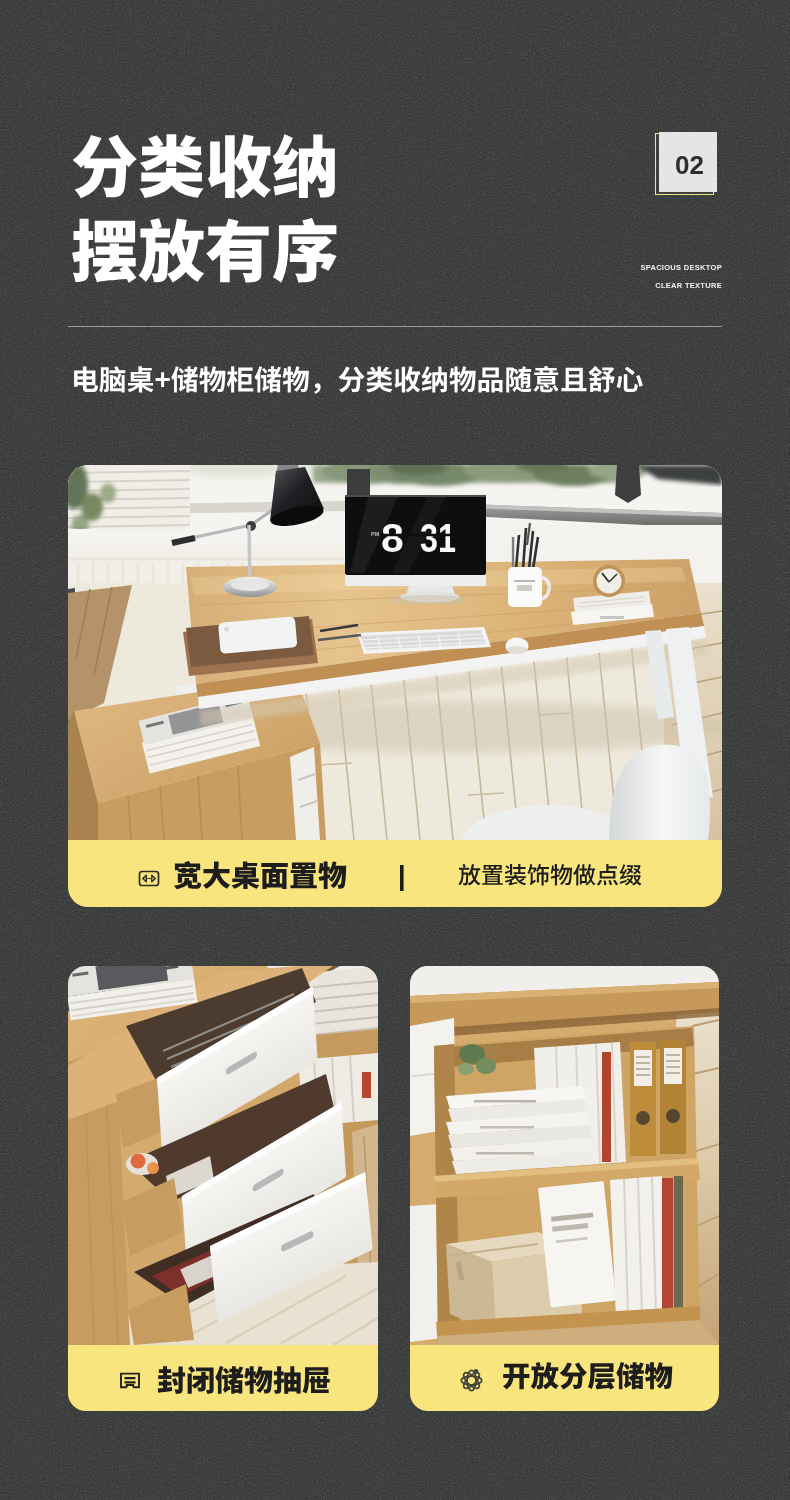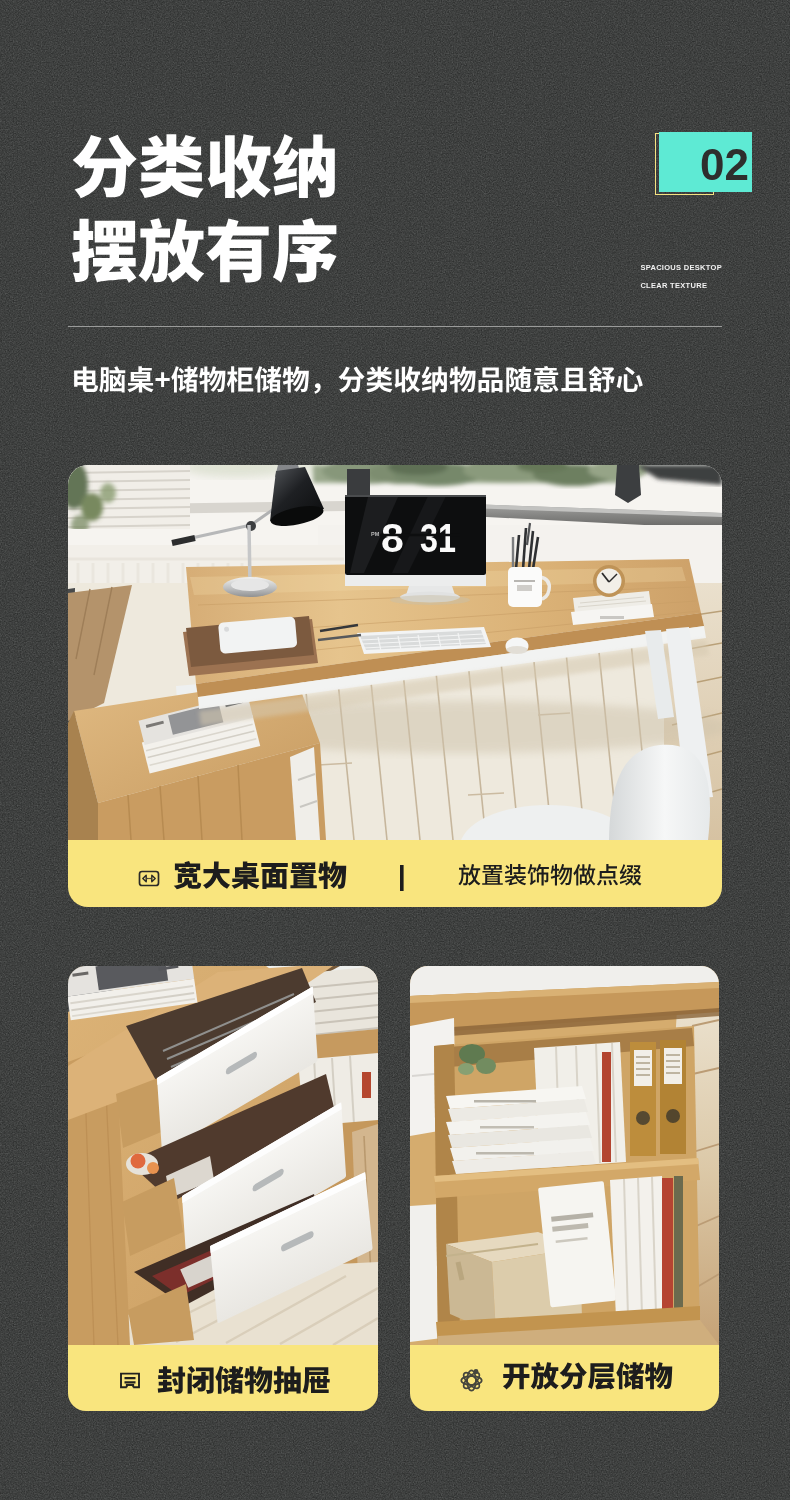--- a/index.html
+++ b/index.html
@@ -23,23 +23,23 @@
 <rect width="790" height="1500" filter="url(#noiseB)" opacity="0.22"></rect>
 </svg>
 
 <svg class="abs" style="left:0;top:0" width="790" height="300" viewBox="0 0 790 300">
 <path d="M117.7 134.8 108.5 138.4C112.0 145.2 116.6 152.4 121.3 158.5H89.6C94.3 152.5 98.5 145.3 101.5 137.9L91.0 134.9C87.3 144.9 80.4 154.4 72.7 160.0C75.0 161.7 79.2 165.7 81.0 167.8C82.1 166.8 83.2 165.8 84.3 164.6V168.2H93.9C92.6 176.9 89.0 184.8 74.6 189.5C76.8 191.6 79.6 195.6 80.7 198.2C98.0 191.7 102.6 180.6 104.2 168.2H116.0C115.6 180.1 115.0 185.5 113.7 186.8C113.0 187.5 112.3 187.7 111.1 187.7C109.5 187.7 106.3 187.7 103.0 187.5C104.7 190.1 106.0 194.4 106.2 197.2C110.0 197.4 113.7 197.3 116.1 196.9C118.8 196.5 120.8 195.7 122.7 193.2C124.9 190.4 125.7 182.8 126.3 164.5L128.8 167.2C130.6 164.6 134.2 160.7 136.7 158.9C129.7 152.8 121.7 143.1 117.7 134.8Z M148.1 138.8C150.1 141.0 152.0 144.0 153.3 146.4H142.0V155.3H158.8C153.7 158.7 146.9 161.3 139.9 162.8C142.0 164.8 144.8 168.5 146.2 170.9C153.8 168.7 160.9 164.8 166.5 159.9V166.6H176.3V161.5C183.8 164.8 192.3 168.6 196.9 171.0L201.7 163.1C197.2 161.0 189.8 158.0 183.0 155.3H201.1V146.4H189.1C191.3 144.1 193.7 141.0 196.2 137.8L185.6 135.0C184.3 138.1 182.0 142.2 179.8 145.1L183.8 146.4H176.3V134.3H166.5V146.4H159.5L163.4 144.7C162.2 141.9 159.2 138.0 156.6 135.3ZM166.2 167.9C166.1 169.6 165.9 171.1 165.7 172.6H141.3V181.6H161.4C157.9 184.9 151.5 187.3 139.5 188.8C141.4 191.1 143.8 195.3 144.6 198.0C159.7 195.4 167.5 191.2 171.6 185.3C177.2 192.4 185.2 196.2 197.8 197.8C199.0 195.0 201.6 190.7 203.7 188.6C193.0 187.9 185.4 185.7 180.4 181.6H201.9V172.6H175.9L176.4 167.9Z M248.5 155.6H257.4C256.5 161.5 255.0 166.8 253.0 171.4C250.8 167.2 249.0 162.7 247.6 157.9ZM211.3 187.5C213.0 186.2 215.3 184.9 225.1 181.5V198.1H234.7V163.8C236.7 166.0 238.9 169.1 239.9 170.8C240.7 169.8 241.5 168.8 242.3 167.8C243.8 172.3 245.6 176.5 247.7 180.2C244.5 184.5 240.2 187.8 234.9 190.3C236.8 192.2 240.0 196.3 241.1 198.3C245.9 195.6 250.0 192.4 253.4 188.4C256.5 192.1 260.1 195.2 264.3 197.7C265.8 195.2 268.8 191.5 270.9 189.7C266.3 187.4 262.4 184.2 259.0 180.3C262.8 173.5 265.4 165.2 267.0 155.6H270.4V146.5H251.3C252.2 143.0 252.9 139.5 253.5 135.9L243.5 134.3C242.1 144.3 239.4 153.9 234.7 160.3V135.3H225.1V172.1L219.8 173.6V141.4H210.2V173.7C210.2 176.4 209.1 177.8 207.7 178.6C209.2 180.7 210.8 185.1 211.3 187.5Z M273.6 186.5 275.2 195.6C281.7 193.9 289.8 191.8 297.3 189.7L296.5 181.8C288.1 183.6 279.4 185.5 273.6 186.5ZM325.8 157.1V172.0L320.8 163.5C321.3 161.4 321.6 159.3 321.8 157.1ZM313.3 134.5V144.1L313.2 148.4H298.9V197.9H307.9V181.0C309.4 182.1 310.8 183.3 311.7 184.2C314.0 181.4 315.8 178.3 317.2 175.1C318.7 178.0 320.0 180.8 320.9 182.8L325.8 179.9V187.1C325.8 188.0 325.5 188.3 324.5 188.3C323.5 188.3 320.2 188.3 317.5 188.2C318.7 190.6 319.9 194.8 320.2 197.4C325.1 197.4 328.7 197.2 331.4 195.7C334.0 194.2 334.8 191.6 334.8 187.3V148.4H322.4L322.5 144.3V134.5ZM307.9 172.1V157.1H312.5C311.8 162.1 310.5 167.2 307.9 172.1ZM275.7 164.3C276.8 163.7 278.4 163.3 283.4 162.7C281.4 165.6 279.8 167.8 278.8 168.8C276.7 171.3 275.3 172.7 273.5 173.1C274.4 175.3 275.8 179.2 276.2 180.8C278.0 179.7 281.0 178.8 296.5 175.9C296.5 174.0 296.6 170.4 296.9 168.0L287.7 169.4C291.9 164.3 295.8 158.5 298.9 152.7L291.8 148.1C290.8 150.3 289.6 152.6 288.3 154.8L283.8 155.1C287.3 149.9 290.6 143.6 292.9 138.0L284.5 134.0C282.4 141.7 278.2 150.0 276.8 152.1C275.4 154.2 274.3 155.6 272.8 156.0C273.8 158.3 275.2 162.6 275.7 164.3Z" fill="#ffffff"></path>
 <path d="M122.9 227.8H125.5V235.6H122.9ZM113.3 227.8H115.8V235.6H113.3ZM103.7 227.8H106.2V235.6H103.7ZM94.7 220.8V242.5H135.1V220.8ZM97.0 282.4C99.6 281.3 103.4 280.8 126.6 279.0C127.5 280.4 128.3 281.6 128.9 282.7L136.4 277.8C134.5 274.9 130.8 270.3 127.9 266.6H135.7V258.1H119.0V254.8H132.8V246.5H119.0V243.5H109.6V246.5H95.8V254.8H109.6V258.1H93.0V266.6H102.4C100.7 268.7 99.1 270.2 98.3 270.9C96.8 272.4 95.5 273.3 94.0 273.7C95.1 276.2 96.5 280.5 97.0 282.4ZM119.5 269.0 121.2 271.4 108.9 272.1C110.7 270.3 112.5 268.5 114.0 266.6H123.6ZM79.5 218.7V230.9H73.5V240.0H79.5V251.2L72.1 252.8L74.1 262.3L79.5 260.9V271.7C79.5 272.6 79.2 272.9 78.4 272.9C77.6 272.9 75.2 272.9 72.9 272.7C74.1 275.4 75.2 279.5 75.4 282.1C80.0 282.1 83.2 281.7 85.6 280.1C88.0 278.6 88.6 276.1 88.6 271.7V258.3L94.5 256.7L93.2 247.9L88.6 249.0V240.0H93.1V230.9H88.6V218.7Z M176.8 218.6C175.5 228.9 172.8 238.7 168.4 245.5V242.8H155.4V237.5H170.0V228.5H157.2L161.9 227.2C161.3 224.8 160.1 221.1 159.0 218.3L150.3 220.3C151.1 222.8 152.1 226.1 152.7 228.5H140.4V237.5H146.2V250.0C146.2 258.1 145.3 267.3 138.6 275.5C140.9 277.1 144.1 279.8 145.8 281.9C153.7 272.9 155.3 262.0 155.4 251.6H159.1C158.9 265.9 158.6 271.1 157.8 272.5C157.2 273.3 156.7 273.5 155.9 273.5C154.8 273.5 153.3 273.5 151.5 273.3C152.8 275.8 153.7 279.5 153.9 282.1C156.8 282.2 159.4 282.1 161.1 281.7C163.1 281.2 164.5 280.5 165.9 278.4C166.5 277.6 166.9 276.2 167.2 274.0C169.0 276.1 171.6 280.4 172.5 282.5C177.9 279.7 182.3 276.3 185.8 272.1C189.1 276.0 192.9 279.3 197.7 281.9C199.1 279.2 202.1 275.4 204.3 273.4C199.1 271.1 194.9 267.6 191.6 263.2C194.9 256.7 197.0 248.8 198.4 239.6H203.5V230.7H184.7C185.5 227.2 186.2 223.7 186.8 220.1ZM168.2 250.6C170.1 252.5 172.2 255.0 173.2 256.4C174.3 255.1 175.3 253.7 176.3 252.2C177.4 256.3 178.8 260.0 180.5 263.4C177.2 267.9 172.9 271.3 167.2 273.9C167.8 269.7 168.1 262.4 168.2 250.6ZM182.1 239.6H188.8C188.1 244.5 187.2 248.9 185.8 252.8C184.2 248.8 183.0 244.4 182.1 239.6Z M228.4 218.6C227.8 221.1 227.0 223.8 226.0 226.4H208.3V235.6H221.9C218.0 242.7 212.8 249.3 206.1 253.6C208.0 255.4 211.1 258.9 212.6 261.1C215.3 259.2 217.8 257.1 220.1 254.6V282.3H229.7V269.7H251.9V272.1C251.9 272.9 251.5 273.3 250.4 273.3C249.4 273.3 245.5 273.3 242.6 273.1C243.9 275.6 245.1 279.8 245.5 282.5C250.8 282.5 254.6 282.3 257.6 280.8C260.6 279.4 261.4 276.8 261.4 272.3V239.4H230.9L232.9 235.6H268.7V226.4H236.7L238.6 220.9ZM229.7 258.7H251.9V261.6H229.7ZM229.7 250.7V247.9H251.9V250.7Z M296.7 250.0C299.2 251.0 302.1 252.4 304.8 253.8H289.8V262.0H306.6V272.5C306.6 273.4 306.2 273.6 304.9 273.6C303.7 273.7 298.6 273.6 295.2 273.5C296.5 276.0 297.9 279.7 298.3 282.4C304.0 282.4 308.4 282.4 311.9 281.1C315.4 279.8 316.4 277.4 316.4 272.8V262.0H323.6C322.7 263.9 321.6 265.7 320.7 267.2L328.5 270.7C331.1 266.8 334.2 261.1 336.5 256.1L329.5 253.3L328.0 253.8H320.4L320.9 253.3L318.6 252.0C323.7 248.8 328.3 244.7 331.9 240.8L325.8 236.0L323.7 236.5H292.4V244.1H315.8C314.2 245.5 312.5 246.9 310.8 248.1C307.9 246.7 305.0 245.5 302.6 244.5ZM302.3 220.5 303.9 225.2H278.9V243.3C278.9 253.3 278.5 267.6 272.9 277.2C275.1 278.2 279.4 281.0 281.0 282.7C287.3 272.0 288.4 254.6 288.4 243.4V234.2H336.4V225.2H314.9C314.1 223.0 313.0 220.1 312.0 218.0Z" fill="#ffffff"></path>
 </svg>
 
 <div class="abs" style="left:655px;top:133px;width:57px;height:60px;border:1.5px solid #f4e382;"></div>
 
-<div class="abs" style="left:659px;top:132px;width:58px;height:60px;background:#5eead4;color:#2e2e2e;font-size:44px;font-weight:bold;text-align:center;line-height:66px;letter-spacing:0px;text-indent:3px;padding-left:35px;">02</div>
-
-<div class="abs" style="right:68px;top:259px;text-align:left;color:#f2f2f2;font-size:7.5px;font-weight:bold;letter-spacing:0.3px;line-height:18px;">SPACIOUS DESKTOP<br>CLEAR TEXTURE</div>
+<div class="abs" style="left:659px;top:132px;width:58px;height:60px;background:#e5e5e5;color:#2e2e2e;font-size:26px;font-weight:bold;text-align:center;line-height:66px;letter-spacing:0px;text-indent:3px;">02</div>
+
+<div class="abs" style="right:68px;top:259px;text-align:right;color:#f2f2f2;font-size:7.5px;font-weight:bold;letter-spacing:0.3px;line-height:18px;">SPACIOUS DESKTOP<br>CLEAR TEXTURE</div>
 
 <div class="abs" style="left:68px;top:326px;width:654px;height:1px;background:#9a9b9a;"></div>
 
 <svg class="abs" style="left:0;top:340px" width="790" height="80" viewBox="0 340 790 80">
 <path d="M82.9 379.4V382.0H77.5V379.4ZM86.5 379.4H92.0V382.0H86.5ZM82.9 376.3H77.5V373.6H82.9ZM86.5 376.3V373.6H92.0V376.3ZM74.1 370.4V386.8H77.5V385.2H82.9V386.7C82.9 391.0 84.0 392.1 87.8 392.1C88.7 392.1 92.3 392.1 93.2 392.1C96.6 392.1 97.6 390.5 98.1 386.1C97.3 386.0 96.2 385.5 95.4 385.1V370.4H86.5V366.5H82.9V370.4ZM94.7 385.2C94.5 388.0 94.2 388.8 92.8 388.8C92.1 388.8 89.0 388.8 88.2 388.8C86.7 388.8 86.5 388.5 86.5 386.7V385.2Z M115.8 380.9C115.0 382.4 114.0 383.7 113.0 384.8V377.5C113.9 378.6 114.9 379.7 115.8 380.9ZM117.6 383.4C118.4 384.6 119.1 385.7 119.6 386.7L121.6 385.1V388.2H113.0V385.7C113.6 386.2 114.3 387.0 114.6 387.5C115.7 386.3 116.7 385.0 117.6 383.4ZM121.6 375.0V384.2C120.9 383.1 120.0 381.8 119.0 380.6C120.0 378.6 120.7 376.4 121.3 374.1L118.6 373.5C118.2 375.1 117.7 376.7 117.1 378.1C116.3 377.2 115.5 376.3 114.8 375.5L113.0 376.8V375.0H109.9V391.3H121.6V392.4H124.6V375.0ZM114.2 367.3C114.7 368.2 115.3 369.3 115.7 370.2H109.4V373.3H125.3V370.2H119.3C118.8 369.1 117.9 367.5 117.2 366.3ZM105.9 369.9V373.9H103.7V369.9ZM100.9 367.3V377.6C100.9 381.6 100.7 387.0 99.3 390.7C99.9 391.0 101.2 392.0 101.7 392.6C102.8 390.0 103.3 386.4 103.6 383.0H105.9V388.9C105.9 389.3 105.8 389.4 105.6 389.4C105.2 389.4 104.4 389.4 103.6 389.3C103.9 390.1 104.4 391.4 104.4 392.2C105.9 392.2 106.9 392.2 107.8 391.6C108.5 391.2 108.7 390.3 108.7 389.0V367.3ZM105.9 376.6V380.2H103.7L103.7 377.6V376.6Z M134.0 377.8H146.8V379.1H134.0ZM134.0 374.3H146.8V375.6H134.0ZM130.7 371.9V381.5H138.8V382.9H128.0V385.6H136.3C133.9 387.4 130.5 388.8 127.4 389.6C128.0 390.2 129.0 391.4 129.4 392.2C132.7 391.1 136.2 389.1 138.8 386.7V392.5H142.2V386.7C144.6 389.2 148.1 391.1 151.5 392.2C152.0 391.3 152.9 390.0 153.6 389.4C150.3 388.7 147.0 387.3 144.6 385.6H153.1V382.9H142.2V381.5H150.3V371.9H141.9V370.6H151.8V368.0H141.9V366.3H138.4V371.9Z M161.1 386.9H164.1V381.0H169.7V378.1H164.1V372.2H161.1V378.1H155.5V381.0H161.1Z M178.5 369.4C179.7 370.6 181.1 372.4 181.7 373.6L184.1 371.9C183.4 370.8 182.0 369.1 180.7 367.9ZM183.7 374.3V377.3H188.3C186.7 379.0 185.0 380.3 183.1 381.4C183.7 382.0 184.8 383.3 185.1 383.9L186.4 383.1V392.4H189.2V391.2H193.7V392.3H196.7V379.8H190.2C190.9 379.0 191.6 378.2 192.3 377.3H197.7V374.3H194.3C195.6 372.3 196.7 370.0 197.6 367.6L194.7 366.8C194.2 368.1 193.7 369.3 193.1 370.5V369.1H190.5V366.3H187.5V369.1H184.6V371.8H187.5V374.3ZM190.5 371.8H192.4C191.9 372.7 191.3 373.5 190.8 374.3H190.5ZM189.2 386.7H193.7V388.6H189.2ZM189.2 384.3V382.5H193.7V384.3ZM180.3 391.5C180.7 391.0 181.5 390.4 185.7 387.9C185.5 387.3 185.1 386.1 184.9 385.3L182.8 386.5V375.0H177.6V378.2H180.0V386.3C180.0 387.6 179.3 388.5 178.7 388.9C179.2 389.5 180.0 390.8 180.3 391.5ZM175.9 366.2C174.9 370.2 173.2 374.3 171.2 377.0C171.7 377.8 172.5 379.5 172.7 380.3C173.1 379.7 173.6 379.0 174.0 378.3V392.4H176.9V372.5C177.6 370.7 178.3 368.8 178.8 367.0Z M212.9 366.3C212.1 370.4 210.6 374.5 208.4 376.9C209.1 377.3 210.3 378.2 210.9 378.8C211.9 377.4 212.9 375.7 213.8 373.8H215.2C213.9 377.8 211.8 382.0 209.0 384.1C209.9 384.6 210.9 385.4 211.6 386.0C214.4 383.3 216.8 378.3 218.0 373.8H219.3C217.8 380.3 215.1 386.7 210.6 389.9C211.5 390.3 212.7 391.2 213.3 391.8C217.8 388.1 220.7 380.8 222.1 373.8H222.2C221.8 383.8 221.3 387.6 220.5 388.5C220.2 388.9 220.0 389.0 219.5 389.0C219.0 389.0 218.1 389.0 217.0 388.9C217.6 389.8 217.9 391.2 218.0 392.2C219.2 392.2 220.3 392.2 221.1 392.1C222.1 391.9 222.6 391.6 223.3 390.6C224.4 389.2 224.9 384.7 225.4 372.2C225.4 371.8 225.5 370.7 225.5 370.7H214.9C215.3 369.4 215.7 368.2 216.0 366.9ZM200.7 367.9C200.4 371.2 200.0 374.7 199.1 377.0C199.7 377.3 200.9 378.0 201.4 378.5C201.8 377.5 202.2 376.2 202.5 374.9H204.3V380.2C202.5 380.8 200.7 381.2 199.4 381.5L200.2 384.7L204.3 383.5V392.5H207.4V382.5L210.4 381.6L210.0 378.7L207.4 379.4V374.9H209.7V371.7H207.4V366.4H204.3V371.7H203.1C203.2 370.6 203.4 369.5 203.5 368.4Z M231.1 366.3V371.5H227.5V374.6H230.7C229.9 378.0 228.4 382.0 226.8 384.1C227.3 385.0 228.1 386.5 228.4 387.5C229.4 386.0 230.3 383.7 231.1 381.2V392.4H234.2V379.7C234.8 380.8 235.4 382.0 235.7 382.8L237.6 380.5C237.2 379.8 235.1 376.8 234.2 375.7V374.6H237.2V371.5H234.2V366.3ZM241.5 377.1H248.4V381.4H241.5ZM252.6 367.6H238.2V391.4H253.3V388.2H241.5V384.5H251.5V374.0H241.5V370.8H252.6Z M261.9 369.4C263.1 370.6 264.5 372.4 265.1 373.6L267.5 371.9C266.8 370.8 265.4 369.1 264.1 367.9ZM267.1 374.3V377.3H271.7C270.1 379.0 268.4 380.3 266.5 381.4C267.1 382.0 268.2 383.3 268.5 383.9L269.8 383.1V392.4H272.6V391.2H277.1V392.3H280.1V379.8H273.6C274.3 379.0 275.0 378.2 275.7 377.3H281.1V374.3H277.7C279.0 372.3 280.1 370.0 281.0 367.6L278.1 366.8C277.6 368.1 277.1 369.3 276.5 370.5V369.1H273.9V366.3H270.9V369.1H268.0V371.8H270.9V374.3ZM273.9 371.8H275.8C275.3 372.7 274.7 373.5 274.2 374.3H273.9ZM272.6 386.7H277.1V388.6H272.6ZM272.6 384.3V382.5H277.1V384.3ZM263.7 391.5C264.1 391.0 264.9 390.4 269.1 387.9C268.9 387.3 268.5 386.1 268.3 385.3L266.2 386.5V375.0H261.0V378.2H263.4V386.3C263.4 387.6 262.7 388.5 262.1 388.9C262.6 389.5 263.4 390.8 263.7 391.5ZM259.3 366.2C258.3 370.2 256.6 374.3 254.6 377.0C255.1 377.8 255.9 379.5 256.1 380.3C256.5 379.7 257.0 379.0 257.4 378.3V392.4H260.3V372.5C261.0 370.7 261.7 368.8 262.2 367.0Z M296.3 366.3C295.5 370.4 294.0 374.5 291.8 376.9C292.5 377.3 293.7 378.2 294.3 378.8C295.3 377.4 296.3 375.7 297.2 373.8H298.6C297.3 377.8 295.2 382.0 292.4 384.1C293.3 384.6 294.3 385.4 295.0 386.0C297.8 383.3 300.2 378.3 301.4 373.8H302.7C301.2 380.3 298.5 386.7 294.0 389.9C294.9 390.3 296.1 391.2 296.7 391.8C301.2 388.1 304.1 380.8 305.5 373.8H305.6C305.2 383.8 304.7 387.6 303.9 388.5C303.6 388.9 303.4 389.0 302.9 389.0C302.4 389.0 301.5 389.0 300.4 388.9C301.0 389.8 301.3 391.2 301.4 392.2C302.6 392.2 303.7 392.2 304.5 392.1C305.5 391.9 306.0 391.6 306.7 390.6C307.8 389.2 308.3 384.7 308.8 372.2C308.8 371.8 308.9 370.7 308.9 370.7H298.3C298.7 369.4 299.1 368.2 299.4 366.9ZM284.1 367.9C283.8 371.2 283.4 374.7 282.5 377.0C283.1 377.3 284.3 378.0 284.8 378.5C285.2 377.5 285.6 376.2 285.9 374.9H287.7V380.2C285.9 380.8 284.1 381.2 282.8 381.5L283.6 384.7L287.7 383.5V392.5H290.8V382.5L293.8 381.6L293.4 378.7L290.8 379.4V374.9H293.1V371.7H290.8V366.4H287.7V371.7H286.5C286.6 370.6 286.8 369.5 286.9 368.4Z M315.2 393.8C318.6 392.8 320.7 390.2 320.7 387.0C320.7 384.7 319.6 383.2 317.7 383.2C316.2 383.2 314.9 384.2 314.9 385.7C314.9 387.3 316.2 388.2 317.6 388.2L317.9 388.2C317.7 389.7 316.4 390.9 314.3 391.5Z M356.7 366.6 353.6 367.9C355.1 370.8 357.1 374.0 359.3 376.6H344.5C346.6 374.0 348.4 370.9 349.8 367.7L346.1 366.7C344.6 370.9 341.7 374.8 338.5 377.1C339.3 377.7 340.7 379.1 341.3 379.8C341.9 379.3 342.5 378.8 343.0 378.2V379.8H347.5C346.9 383.9 345.4 387.5 339.2 389.6C340.0 390.3 340.9 391.7 341.3 392.5C348.5 389.9 350.3 385.1 351.0 379.8H356.8C356.6 385.5 356.3 387.9 355.8 388.5C355.4 388.8 355.1 388.9 354.6 388.9C353.9 388.9 352.5 388.9 351.0 388.8C351.6 389.7 352.0 391.1 352.1 392.1C353.7 392.2 355.3 392.2 356.3 392.0C357.3 391.9 358.1 391.6 358.8 390.7C359.8 389.6 360.1 386.3 360.4 378.0V377.9C360.9 378.5 361.5 379.0 362.0 379.5C362.6 378.6 363.8 377.3 364.7 376.7C361.8 374.3 358.4 370.2 356.7 366.6Z M369.9 368.1C370.8 369.1 371.8 370.4 372.4 371.5H367.2V374.6H375.0C372.8 376.3 369.7 377.7 366.5 378.4C367.2 379.1 368.1 380.3 368.6 381.2C372.0 380.2 375.2 378.4 377.6 376.1V379.5H380.9V376.7C384.2 378.2 387.9 380.0 390.0 381.2L391.6 378.5C389.6 377.4 386.1 375.9 383.1 374.6H391.5V371.5H385.9C386.9 370.5 388.0 369.1 389.1 367.7L385.5 366.7C384.9 367.9 383.9 369.6 382.9 370.8L385.1 371.5H380.9V366.4H377.6V371.5H373.8L375.7 370.7C375.2 369.5 373.9 367.9 372.8 366.8ZM377.5 380.1C377.4 380.9 377.3 381.7 377.2 382.4H366.9V385.5H375.9C374.5 387.3 371.7 388.6 366.3 389.3C366.9 390.1 367.7 391.5 368.0 392.5C374.5 391.4 377.7 389.4 379.3 386.6C381.6 389.9 385.1 391.7 390.4 392.4C390.9 391.4 391.8 390.0 392.5 389.3C387.8 388.9 384.4 387.7 382.3 385.5H391.8V382.4H380.7C380.9 381.7 380.9 380.9 381.0 380.1Z M410.6 374.7H415.2C414.7 377.5 414.0 380.0 413.0 382.1C411.9 380.1 411.0 377.8 410.4 375.4ZM395.8 387.9C396.4 387.4 397.4 386.8 401.8 385.3V392.5H405.1V378.5C405.8 379.2 406.7 380.4 407.1 381.0C407.6 380.5 408.1 379.8 408.5 379.1C409.3 381.3 410.1 383.3 411.2 385.2C409.7 387.1 407.8 388.7 405.4 389.8C406.1 390.5 407.2 391.9 407.5 392.5C409.8 391.3 411.6 389.8 413.1 388.0C414.5 389.8 416.1 391.2 418.1 392.4C418.6 391.5 419.6 390.2 420.4 389.6C418.3 388.6 416.5 387.0 415.0 385.2C416.7 382.3 417.8 378.8 418.5 374.7H420.1V371.5H411.6C412.1 370.0 412.4 368.5 412.6 366.9L409.2 366.3C408.5 370.8 407.2 375.1 405.1 377.8V366.8H401.8V382.1L398.8 383.0V369.3H395.6V382.8C395.6 384.0 395.0 384.5 394.5 384.8C395.0 385.5 395.6 387.0 395.8 387.9Z M421.9 388.1 422.4 391.2C425.1 390.5 428.4 389.7 431.6 388.8L431.3 386.1C427.8 386.8 424.2 387.6 421.9 388.1ZM443.8 375.3V382.9C443.0 381.4 441.9 379.6 440.9 378.0C441.0 377.1 441.2 376.2 441.3 375.3ZM438.3 366.4V370.3L438.3 372.3H432.3V392.4H435.3V385.5C435.9 385.9 436.5 386.3 436.9 386.7C438.2 385.2 439.0 383.6 439.7 381.9C440.6 383.5 441.4 385.1 441.9 386.2L443.8 385.0V388.6C443.8 389.0 443.7 389.1 443.2 389.1C442.8 389.1 441.4 389.1 440.1 389.1C440.5 389.9 440.9 391.4 441.0 392.2C443.2 392.2 444.6 392.2 445.6 391.7C446.6 391.1 446.9 390.2 446.9 388.7V372.3H441.5L441.5 370.3V366.4ZM435.3 383.2V375.3H438.0C437.7 377.9 437.0 380.7 435.3 383.2ZM422.6 378.5C423.0 378.3 423.7 378.1 426.3 377.8C425.3 379.2 424.4 380.3 424.0 380.8C423.1 381.8 422.5 382.4 421.8 382.6C422.2 383.3 422.6 384.7 422.8 385.3C423.5 384.8 424.6 384.5 431.3 383.3C431.2 382.6 431.3 381.4 431.3 380.5L426.9 381.3C428.8 379.0 430.6 376.3 432.0 373.7L429.6 372.1C429.1 373.1 428.6 374.1 428.0 375.0L425.5 375.2C427.0 372.9 428.5 370.2 429.5 367.6L426.6 366.3C425.6 369.5 423.8 373.0 423.2 373.9C422.6 374.8 422.2 375.5 421.6 375.6C421.9 376.4 422.4 377.9 422.6 378.5Z M463.1 366.3C462.3 370.4 460.8 374.5 458.6 376.9C459.3 377.3 460.5 378.2 461.1 378.8C462.1 377.4 463.1 375.7 464.0 373.8H465.4C464.1 377.8 462.0 382.0 459.2 384.1C460.1 384.6 461.1 385.4 461.8 386.0C464.6 383.3 467.0 378.3 468.2 373.8H469.5C468.0 380.3 465.3 386.7 460.8 389.9C461.7 390.3 462.9 391.2 463.5 391.8C468.0 388.1 470.9 380.8 472.3 373.8H472.4C472.0 383.8 471.5 387.6 470.7 388.5C470.4 388.9 470.2 389.0 469.7 389.0C469.2 389.0 468.3 389.0 467.2 388.9C467.8 389.8 468.1 391.2 468.2 392.2C469.4 392.2 470.5 392.2 471.3 392.1C472.3 391.9 472.8 391.6 473.5 390.6C474.6 389.2 475.1 384.7 475.6 372.2C475.6 371.8 475.7 370.7 475.7 370.7H465.1C465.5 369.4 465.9 368.2 466.2 366.9ZM450.9 367.9C450.6 371.2 450.2 374.7 449.3 377.0C449.9 377.3 451.1 378.0 451.6 378.5C452.0 377.5 452.4 376.2 452.7 374.9H454.5V380.2C452.7 380.8 450.9 381.2 449.6 381.5L450.4 384.7L454.5 383.5V392.5H457.6V382.5L460.6 381.6L460.2 378.7L457.6 379.4V374.9H459.9V371.7H457.6V366.4H454.5V371.7H453.3C453.4 370.6 453.6 369.5 453.7 368.4Z M485.6 370.6H495.4V374.4H485.6ZM482.4 367.4V377.5H498.8V367.4ZM478.5 379.9V392.5H481.7V391.0H485.9V392.3H489.2V379.9ZM481.7 387.9V383.1H485.9V387.9ZM491.5 379.9V392.5H494.7V391.0H499.2V392.3H502.5V379.9ZM494.7 387.9V383.1H499.2V387.9Z M522.9 366.3C522.7 367.3 522.5 368.3 522.2 369.1H518.5V371.9H521.0C520.1 373.8 519.0 375.3 517.5 376.5L517.9 376.8H513.8V379.6H515.7V386.6C514.7 387.1 513.5 388.1 512.5 389.4L514.4 392.3C515.2 390.7 516.2 388.9 516.9 388.9C517.4 388.9 518.3 389.7 519.2 390.4C520.8 391.4 522.5 391.9 524.9 391.9C526.7 391.9 529.4 391.8 530.8 391.7C530.8 390.9 531.2 389.4 531.5 388.6C529.6 388.9 526.7 389.0 525.0 389.0C522.8 389.0 521.0 388.7 519.6 387.7L518.6 387.0V377.5C519.0 378.0 519.4 378.4 519.6 378.7C520.1 378.4 520.4 378.0 520.8 377.6V387.8H523.6V383.7H527.3V385.1C527.3 385.4 527.2 385.5 526.9 385.5C526.7 385.5 526.1 385.5 525.4 385.4C525.8 386.1 526.1 387.1 526.2 387.9C527.5 387.9 528.5 387.9 529.3 387.4C530.0 387.0 530.2 386.3 530.2 385.2V373.6H523.4C523.7 373.1 524.0 372.5 524.2 371.9H531.1V369.1H525.2C525.4 368.4 525.6 367.6 525.8 366.9ZM523.6 379.8H527.3V381.3H523.6ZM523.6 377.6V376.1H527.3V377.6ZM506.3 367.5V392.5H509.2V370.5H511.1C510.7 372.5 510.2 375.0 509.6 376.8C511.0 378.9 511.3 380.8 511.3 382.2C511.3 383.0 511.2 383.7 510.9 383.9C510.7 384.1 510.5 384.2 510.2 384.2C510.0 384.2 509.7 384.2 509.3 384.1C509.7 385.0 509.9 386.2 509.9 386.9C510.5 386.9 511.0 386.9 511.5 386.9C512.0 386.8 512.5 386.6 512.9 386.3C513.8 385.6 514.1 384.4 514.1 382.6C514.1 380.9 513.8 378.8 512.3 376.5C512.9 374.8 513.5 372.6 514.0 370.5C514.9 371.8 515.8 373.4 516.2 374.5L518.5 373.1C518.1 371.9 516.9 370.0 515.9 368.7L514.3 369.5L514.5 368.6L512.4 367.4L512.0 367.5Z M540.2 385.8V388.7C540.2 391.4 541.0 392.2 544.5 392.2C545.2 392.2 548.3 392.2 549.0 392.2C551.6 392.2 552.5 391.4 552.9 388.2C552.0 388.1 550.7 387.7 550.0 387.2C549.9 389.2 549.7 389.5 548.7 389.5C547.9 389.5 545.5 389.5 544.9 389.5C543.6 389.5 543.4 389.4 543.4 388.7V385.8ZM552.4 386.3C553.7 387.9 555.1 390.0 555.6 391.4L558.5 390.1C557.9 388.6 556.4 386.6 555.1 385.1ZM536.7 385.4C536.0 387.0 534.7 388.9 533.3 390.1L536.0 391.8C537.5 390.4 538.7 388.4 539.5 386.6ZM540.4 381.3H551.9V382.5H540.4ZM540.4 378.1H551.9V379.3H540.4ZM537.2 376.0V384.5H544.3L543.2 385.7C544.7 386.4 546.6 387.6 547.5 388.4L549.6 386.3C548.9 385.8 547.8 385.1 546.6 384.5H555.2V376.0ZM542.5 370.5H549.7C549.5 371.1 549.2 371.8 549.0 372.4H543.3C543.1 371.8 542.8 371.1 542.5 370.5ZM544.0 366.6 544.5 367.9H535.4V370.5H541.4L539.3 370.9C539.5 371.3 539.8 371.9 539.9 372.4H534.1V375.0H558.2V372.4H552.4L553.2 370.9L551.0 370.5H556.7V367.9H548.1C547.9 367.3 547.5 366.6 547.2 366.0Z M565.6 367.8V388.0H561.4V391.3H586.5V388.0H582.8V367.8ZM568.9 388.0V384.4H579.3V388.0ZM568.9 377.6H579.3V381.2H568.9ZM568.9 374.6V371.1H579.3V374.6Z M602.6 372.8C604.1 373.8 605.9 375.1 607.2 376.4H601.6V379.4H606.1V389.0C606.1 389.3 606.0 389.4 605.6 389.4C605.3 389.4 604.1 389.4 603.1 389.4C603.5 390.3 603.8 391.6 604.0 392.5C605.8 392.5 607.1 392.4 608.0 391.9C609.0 391.4 609.2 390.6 609.2 389.1V379.4H611.0C610.8 380.6 610.5 381.8 610.2 382.6L612.9 383.2C613.5 381.5 614.2 379.0 614.7 376.7L612.5 376.3L612.0 376.4H609.9L610.7 375.7C610.4 375.3 609.9 374.8 609.3 374.3C611.1 372.7 612.9 370.6 614.1 368.7L612.1 367.3L611.4 367.4H602.3V370.3H609.2C608.6 371.1 608.0 371.9 607.3 372.6C606.4 372.0 605.6 371.4 604.8 371.0ZM594.8 366.1C593.4 368.4 590.9 370.7 588.6 372.1C589.1 372.8 589.9 374.5 590.1 375.2C590.6 374.8 591.2 374.4 591.8 373.9V376.0H594.1V377.9H589.6V380.7H594.1V382.7H590.2V392.0H593.3V390.8H597.9V391.5H601.0V382.7H597.2V380.7H601.3V377.9H597.2V376.0H599.3V373.7C599.6 374.1 600.0 374.4 600.2 374.7L602.1 372.2C601.0 370.9 599.0 369.3 597.1 367.9L597.5 367.2ZM593.3 388.0V385.4H597.9V388.0ZM598.9 373.3H592.5C593.5 372.4 594.6 371.3 595.5 370.2C596.7 371.1 597.9 372.3 598.9 373.3Z M623.8 374.3V387.2C623.8 390.8 624.8 391.9 628.4 391.9C629.1 391.9 632.3 391.9 633.1 391.9C636.5 391.9 637.4 390.2 637.8 385.0C636.9 384.7 635.5 384.1 634.7 383.5C634.5 387.9 634.2 388.8 632.8 388.8C632.1 388.8 629.5 388.8 628.8 388.8C627.5 388.8 627.3 388.6 627.3 387.2V374.3ZM618.7 375.9C618.4 379.7 617.6 383.8 616.6 386.8L620.0 388.2C620.9 385.0 621.6 380.2 622.0 376.6ZM636.1 376.3C637.6 379.6 639.0 384.0 639.4 386.8L642.8 385.5C642.2 382.6 640.8 378.3 639.2 375.0ZM624.7 369.0C627.3 370.8 630.8 373.5 632.3 375.2L634.8 372.6C633.1 370.8 629.6 368.4 627.0 366.8Z" fill="#ffffff"></path>
 </svg>
 
 <div class="card" style="left:68px;top:465px;width:654px;height:442px;border-radius:20px;">
 
 <svg width="654" height="375" viewBox="0 0 654 375" style="display:block">

